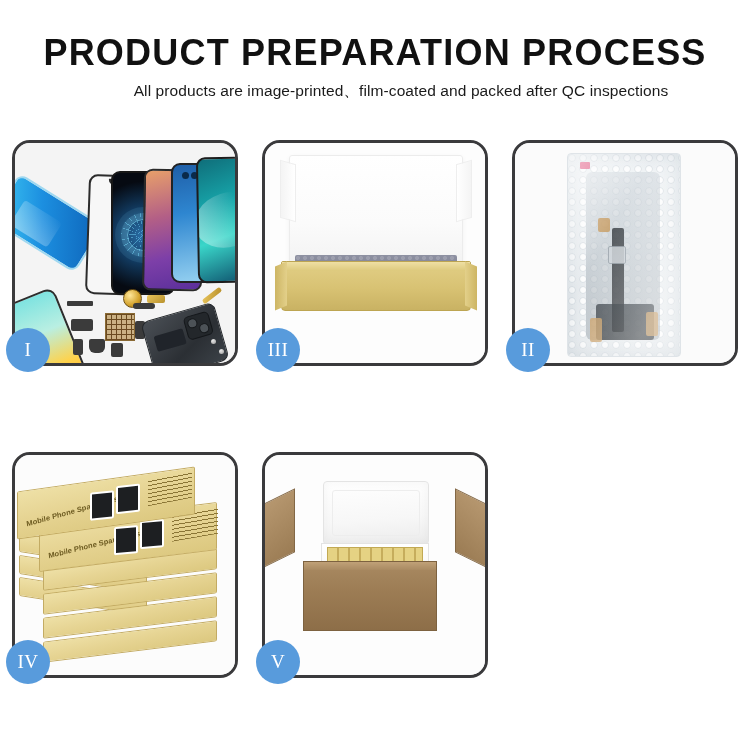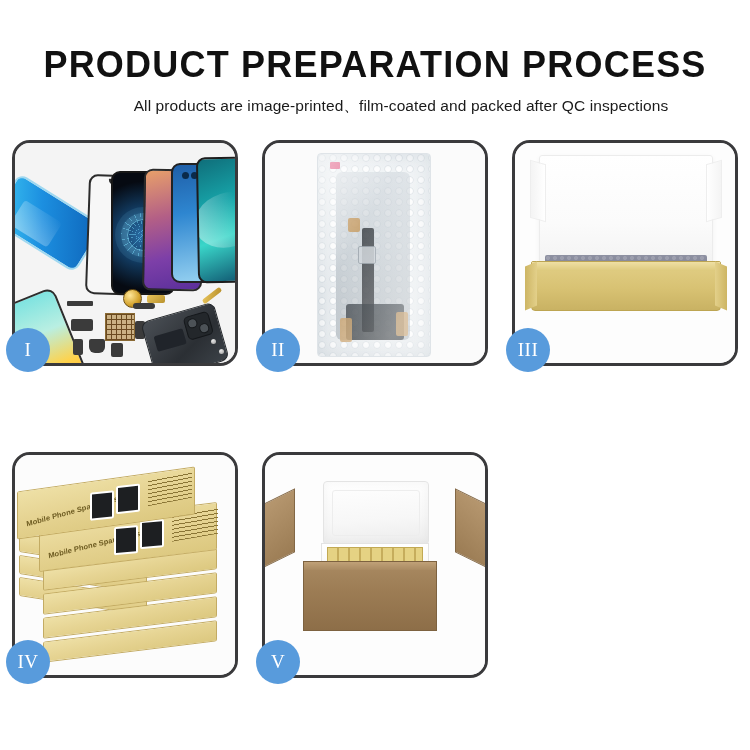--- a/index.html
+++ b/index.html
@@ -7,21 +7,21 @@
     width:750px;height:750px;background:#ffffff;
     font-family:"Liberation Sans","DejaVu Sans",sans-serif;
     overflow:hidden;position:relative;
   }
   #page{width:750px;height:750px;position:relative;box-sizing:border-box;}
 
   
   .header{padding-top:34px;text-align:center;}
   .title{
     font-size:36px;font-weight:700;color:#111;letter-spacing:1.2px;
-    line-height:1.05;margin:12px;font-family:"Liberation Sans","DejaVu Sans",sans-serif;
+    line-height:1.05;margin:0;font-family:"Liberation Sans","DejaVu Sans",sans-serif;
   }
   .subtitle{
     font-size:15.5px;color:#1a1a1a;margin:9px 0 0 12px;letter-spacing:.1px;
     font-family:"Liberation Sans","DejaVu Sans",sans-serif;
     padding-left:40px;
   }
 
   
   .grid{
     position:absolute;left:12px;top:140px;
@@ -268,53 +268,53 @@
           <div class="cam"></div>
             <div class="slot"></div>
         </div>
         <div class="screw" style="left:196px;top:196px;"></div>
         <div class="screw" style="left:204px;top:206px;"></div>
         <div class="pgold" style="left:186px;top:150px;width:22px;height:5px;transform:rotate(-38deg);"></div>
       </div>
       <div class="badge">I</div>
     </div>
 
+    <div class="panel p3">
+      <div class="inner">
+        <div class="lidwhite">
+          <div class="foldL"></div>
+            <div class="foldR"></div>
+        </div>
+        <div class="foamgrey"></div>
+        <div class="trayyellow">
+          <div class="lip"></div>
+            <div class="cornerL"></div>
+            <div class="cornerR"></div>
+        </div>
+      </div>
+      <div class="badge">III</div>
+    </div>
+
     <div class="panel p2">
       <div class="inner">
         <div class="wrapbag">
           <div class="screenpart"></div>
           <div class="flex"></div>
           <div class="conn"></div>
           <div class="flex2"></div>
           <div class="tan" style="left:30px;top:64px;width:12px;height:14px;"></div>
           <div class="tan" style="left:22px;top:164px;width:12px;height:24px;"></div>
           <div class="tan" style="left:78px;top:158px;width:12px;height:24px;"></div>
           <div class="pinklabel"></div>
           <div class="bubbleglare"></div>
         </div>
       </div>
       <div class="badge">II</div>
     </div>
 
-    <div class="panel p3">
-      <div class="inner">
-        <div class="lidwhite">
-          <div class="foldL"></div>
-            <div class="foldR"></div>
-        </div>
-        <div class="foamgrey"></div>
-        <div class="trayyellow">
-          <div class="lip"></div>
-            <div class="cornerL"></div>
-            <div class="cornerR"></div>
-        </div>
-      </div>
-      <div class="badge">III</div>
-    </div>
-
     <div class="panel p4">
       <div class="inner">
         <div class="stack">
 
           <div class="sbox" style="left:4px;top:66px;width:126px;height:17px;transform:skewY(9deg);">
               <div class="top"></div>
             </div>
           <div class="sbox" style="left:4px;top:88px;width:126px;height:17px;transform:skewY(9deg);">
               <div class="top"></div>
             </div>

